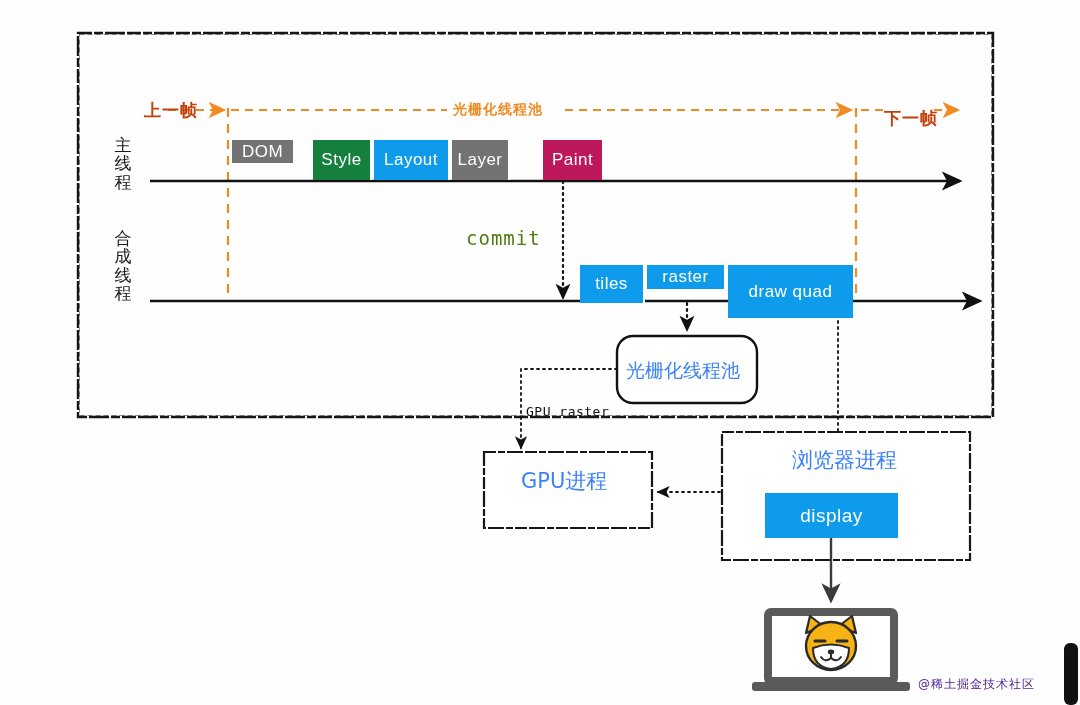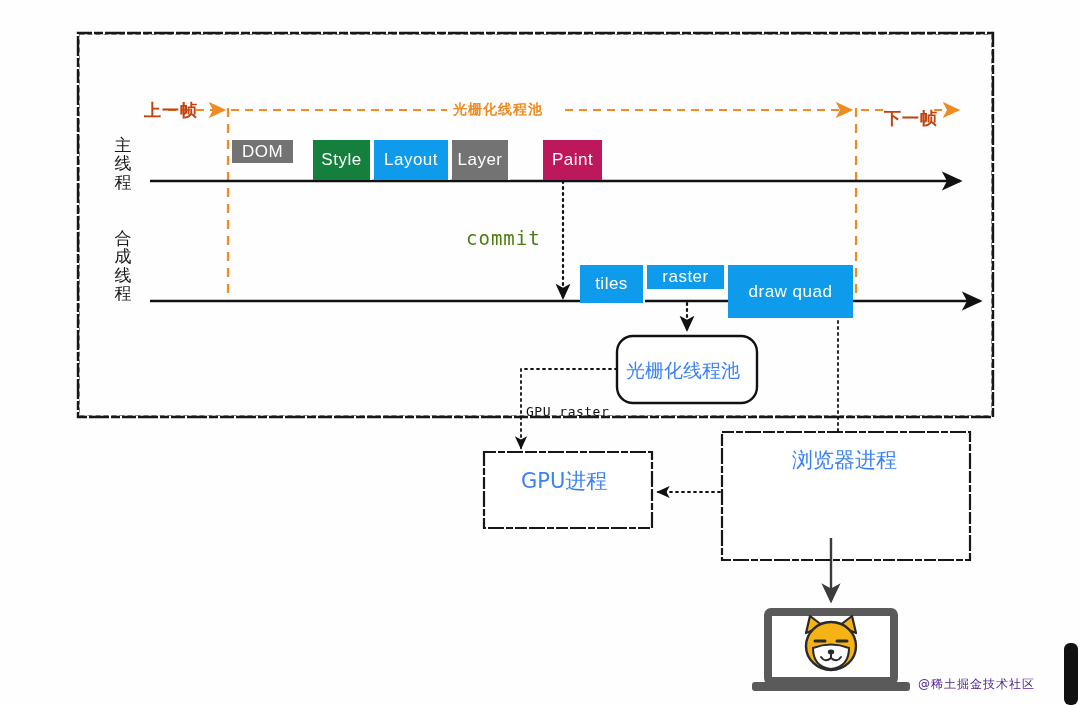--- a/index.html
+++ b/index.html
@@ -199,16 +199,17 @@
   <div class="tx commit-lbl" style="left:466px;top:227px;">commit</div>
 
   <div class="tx gpuraster-lbl" style="left:526px;top:384px;">GPU raster</div>
 
   <div class="tx cjk boxlbl" style="left:626px;top:358px;">光栅化线程池</div>
 
   <div class="tx cjk boxlbl big" style="left:521px;top:467px;">GPU进程</div>
 
   <div class="tx cjk boxlbl big" style="left:792px;top:446px;">浏览器进程</div>
 
+  <div class="blk-disp" style="left:765px;top:493px;width:133px;height:45px;">display</div>
 
   <div class="tx cjk watermark" style="left:918px;top:676px;">@稀土掘金技术社区</div>
 
 </div>
 
 </body></html>

